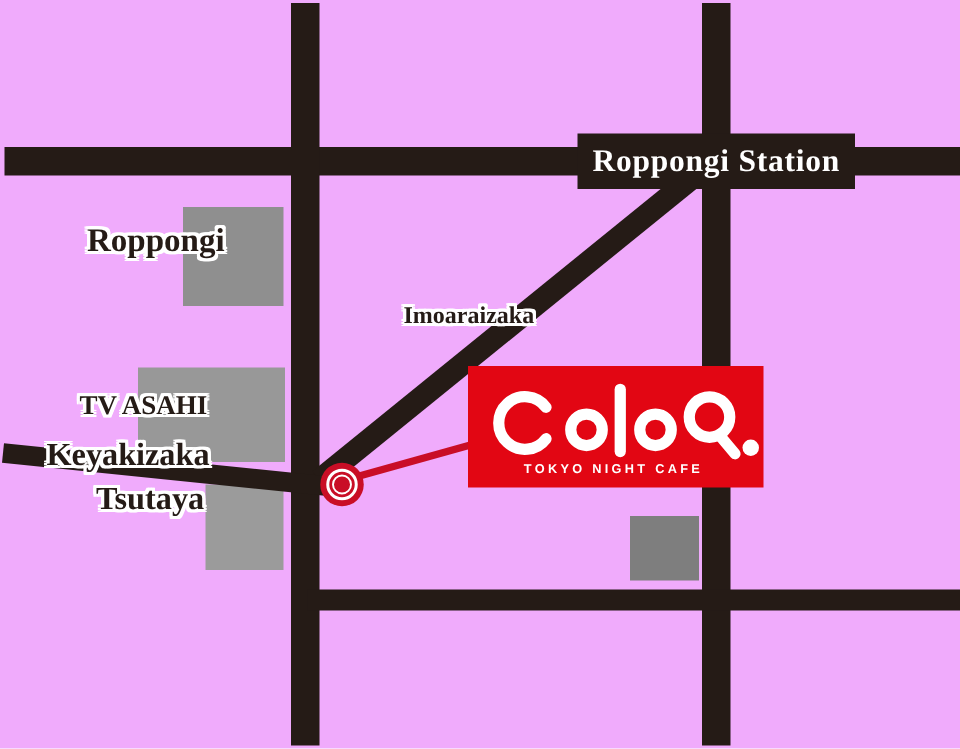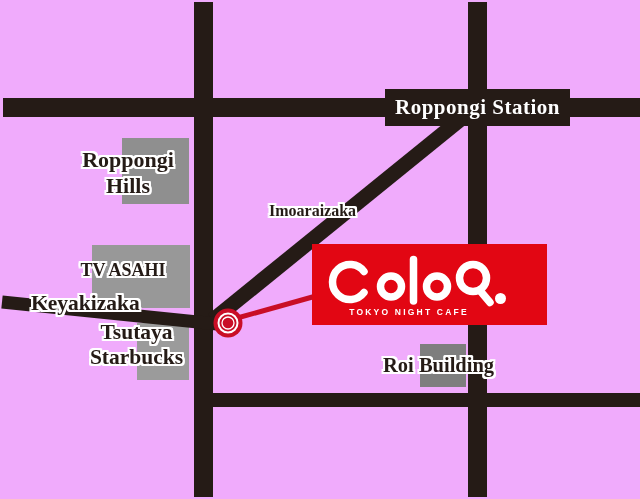--- a/index.html
+++ b/index.html
@@ -11,36 +11,36 @@
   .station-box{position:absolute;z-index:3;background:var(--road);color:#fff;
        display:flex;align-items:center;justify-content:center;}
   .logo-box{position:absolute;z-index:4;background:var(--logo-red);}
   .map-label{position:absolute;z-index:5;color:var(--road);font-weight:bold;
        white-space:nowrap;line-height:26px;
        text-shadow:-2px -2px 0 #fff,2px -2px 0 #fff,-2px 2px 0 #fff,2px 2px 0 #fff,
                    -2px 0 0 #fff,2px 0 0 #fff,0 -2px 0 #fff,0 2px 0 #fff,
                    -1px -2px 0 #fff,1px -2px 0 #fff,-2px -1px 0 #fff,2px -1px 0 #fff,
                    -2px 1px 0 #fff,2px 1px 0 #fff,-1px 2px 0 #fff,1px 2px 0 #fff;}
   .station-box span{font-weight:bold;font-size:21px;letter-spacing:.5px;}
-  .center{text-align:center;}
+  .center{text-align:left;}
   .sr{position:absolute;width:1px;height:1px;overflow:hidden;clip:rect(0 0 0 0);white-space:nowrap;}
   
   #bldg-hills   {left:122px;top:138px;width:67px;height:66px;background:var(--gray-hills);}
   #bldg-tv      {left:92px; top:245px;width:98px;height:63px;background:var(--gray-tv);}
   #bldg-tsutaya {left:137px;top:323px;width:52px;height:57px;background:var(--gray-tsutaya);}
   #bldg-roi     {left:420px;top:344px;width:46px;height:43px;background:var(--gray-roi);}
   
   #lbl-hills      {left:58px; top:147px;width:140px;font-size:22px;}
   #lbl-imoarai    {left:269px;top:198px;font-size:16px;}
   #lbl-tv         {left:53px; top:257px;width:140px;font-size:18px;}
   #lbl-keyaki     {left:31px; top:290px;font-size:21.5px;}
   #lbl-tsutaya    {left:64px; top:320px;width:145px;font-size:21.5px;line-height:25px;}
   #lbl-roi        {left:383px;top:352px;font-size:20.5px;}
   #station        {left:385px;top:89px;width:185px;height:37px;}
-  #logo           {left:312px;top:244px;width:235px;height:81px;}
+  #logo           {left:312px;top:244px;width:197px;height:81px;}
 </style>
 </head>
 <body>
 
 <div id="map">
 
   <div class="bldg" id="bldg-hills"></div>
   <div class="bldg" id="bldg-tv"></div>
   <div class="bldg" id="bldg-tsutaya"></div>
   <div class="bldg" id="bldg-roi"></div>
@@ -59,30 +59,27 @@
       <circle cx="228" cy="323" r="6" fill="none" stroke="#fff" stroke-width="1.3"></circle>
     </g>
   </svg>
 
   <div class="station-box" id="station">
     <span>Roppongi Station</span>
   </div>
 
   <div class="map-label center" id="lbl-hills">
     <div>Roppongi</div>
-    <div>Hills</div>
   </div>
   <div class="map-label" id="lbl-imoarai">Imoaraizaka</div>
   <div class="map-label center" id="lbl-tv">TV ASAHI</div>
   <div class="map-label" id="lbl-keyaki">Keyakizaka</div>
   <div class="map-label center" id="lbl-tsutaya">
     <div>Tsutaya</div>
-    <div>Starbucks</div>
   </div>
-  <div class="map-label" id="lbl-roi">Roi Building</div>
 
   <div class="logo-box" id="logo">
     <span class="sr">ColoR.</span>
     <svg width="197" height="81" viewBox="0 0 197 81">
       <g fill="none" stroke="#fff" stroke-width="7.5" stroke-linecap="round">
         <path d="M52 27.5 A17.5 17.5 0 1 0 52 48.5"></path>
         <circle cx="79" cy="42.5" r="10.5"></circle>
         <line x1="101.5" y1="15.5" x2="101.5" y2="57"></line>
         <circle cx="125" cy="42.5" r="10.5"></circle>
         <circle cx="161" cy="34" r="13.5"></circle>

